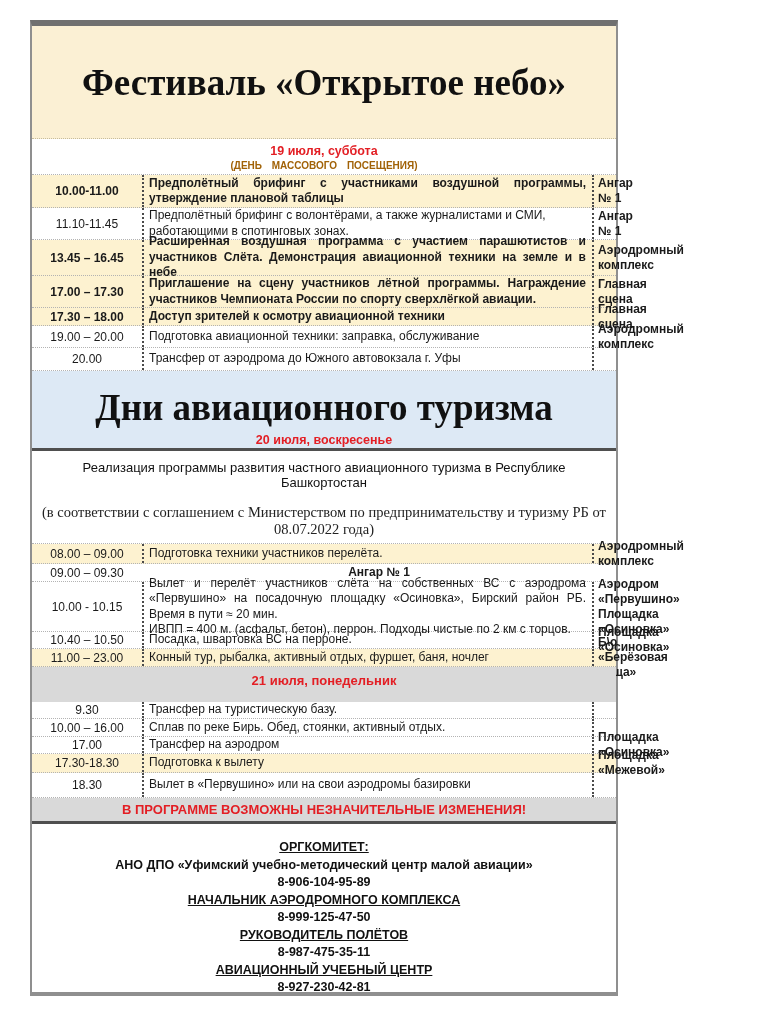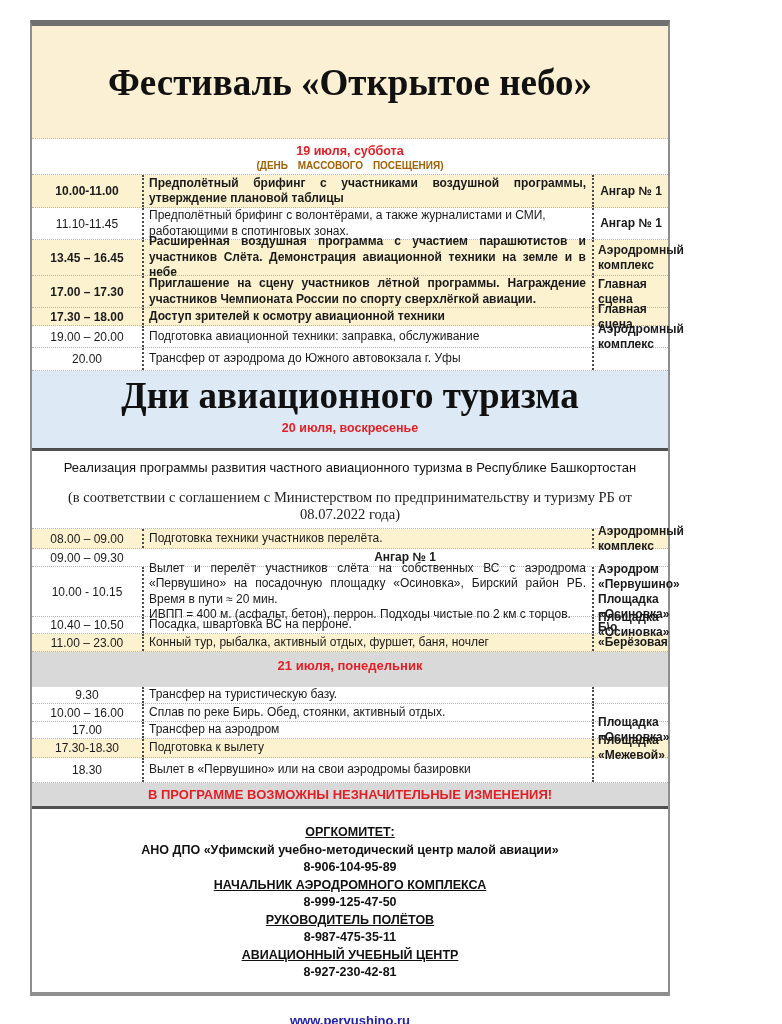--- a/index.html
+++ b/index.html
@@ -1,19 +1,19 @@
 <!DOCTYPE html>
 <html lang="ru" style="--cream: #fbf0d4; --row-yellow: #fdf2d0; --blue: #dde9f5; --gray: #d9d9d9; --red: #e31e24; --link: #2420a5;"><head>
 <meta charset="utf-8">
 <style>
   html,body{margin:0;padding:0;background:#ffffff;}
   body{width:782px;height:1024px;position:relative;overflow:hidden;
        font-family:"Liberation Sans","DejaVu Sans",sans-serif;color:#1a1a1a;}
 
-  .page{position:absolute;left:30px;top:20px;width:640px;height:976px;
+  .page{position:absolute;left:30px;top:20px;width:588px;height:976px;
         box-sizing:border-box;background:#fff;
         border:2px solid #8f8f8f;border-top:6px solid #707070;border-bottom:4px solid #8f8f8f;
         display:flex;flex-direction:column;}
 
   
   .band-cream{height:112px;background:var(--cream,#fbf0d4);
               border-bottom:1px dotted #c7bd9c;
               display:flex;align-items:center;justify-content:center;flex:none;}
   .festival-title{font-family:"Liberation Serif","DejaVu Serif",serif;
                   font-size:37px;font-weight:700;color:#111;}
@@ -34,21 +34,21 @@
           padding:2px 6px 2px 5px;font-size:12px;line-height:1.28;
           display:flex;flex-direction:column;justify-content:center;}
   .b .c-desc{font-weight:700;}
   .just .c-desc div{text-align:justify;}
   .c-loc{flex:1;display:flex;flex-direction:column;align-items:center;justify-content:center;
          text-align:left;font-weight:700;font-size:12px;line-height:1.25;padding:0 4px;}
 
   
   .band-blue{height:77px;background:var(--blue,#dde9f5);text-align:center;flex:none;}
   .tourism-title{font-family:"Liberation Serif","DejaVu Serif",serif;
-                 font-size:37px;font-weight:700;color:#111;padding-top:3px;}
+                 font-size:37px;font-weight:700;color:#111;padding-top:15px;}
   .band-blue .date-red{display:block;margin-top:4px;}
 
   .divider{height:3px;background:#4f4f4f;flex:none;}
 
   .intro{text-align:center;padding:9px 6px 5px;flex:none;}
   .intro-main{font-weight:400;font-size:13px;color:#111;}
   .intro-note{font-family:"Liberation Serif","DejaVu Serif",serif;font-size:14.5px;margin-top:14px;color:#222;}
 
   
   .band-gray{background:var(--gray,#d9d9d9);display:flex;align-items:center;justify-content:center;flex:none;}

